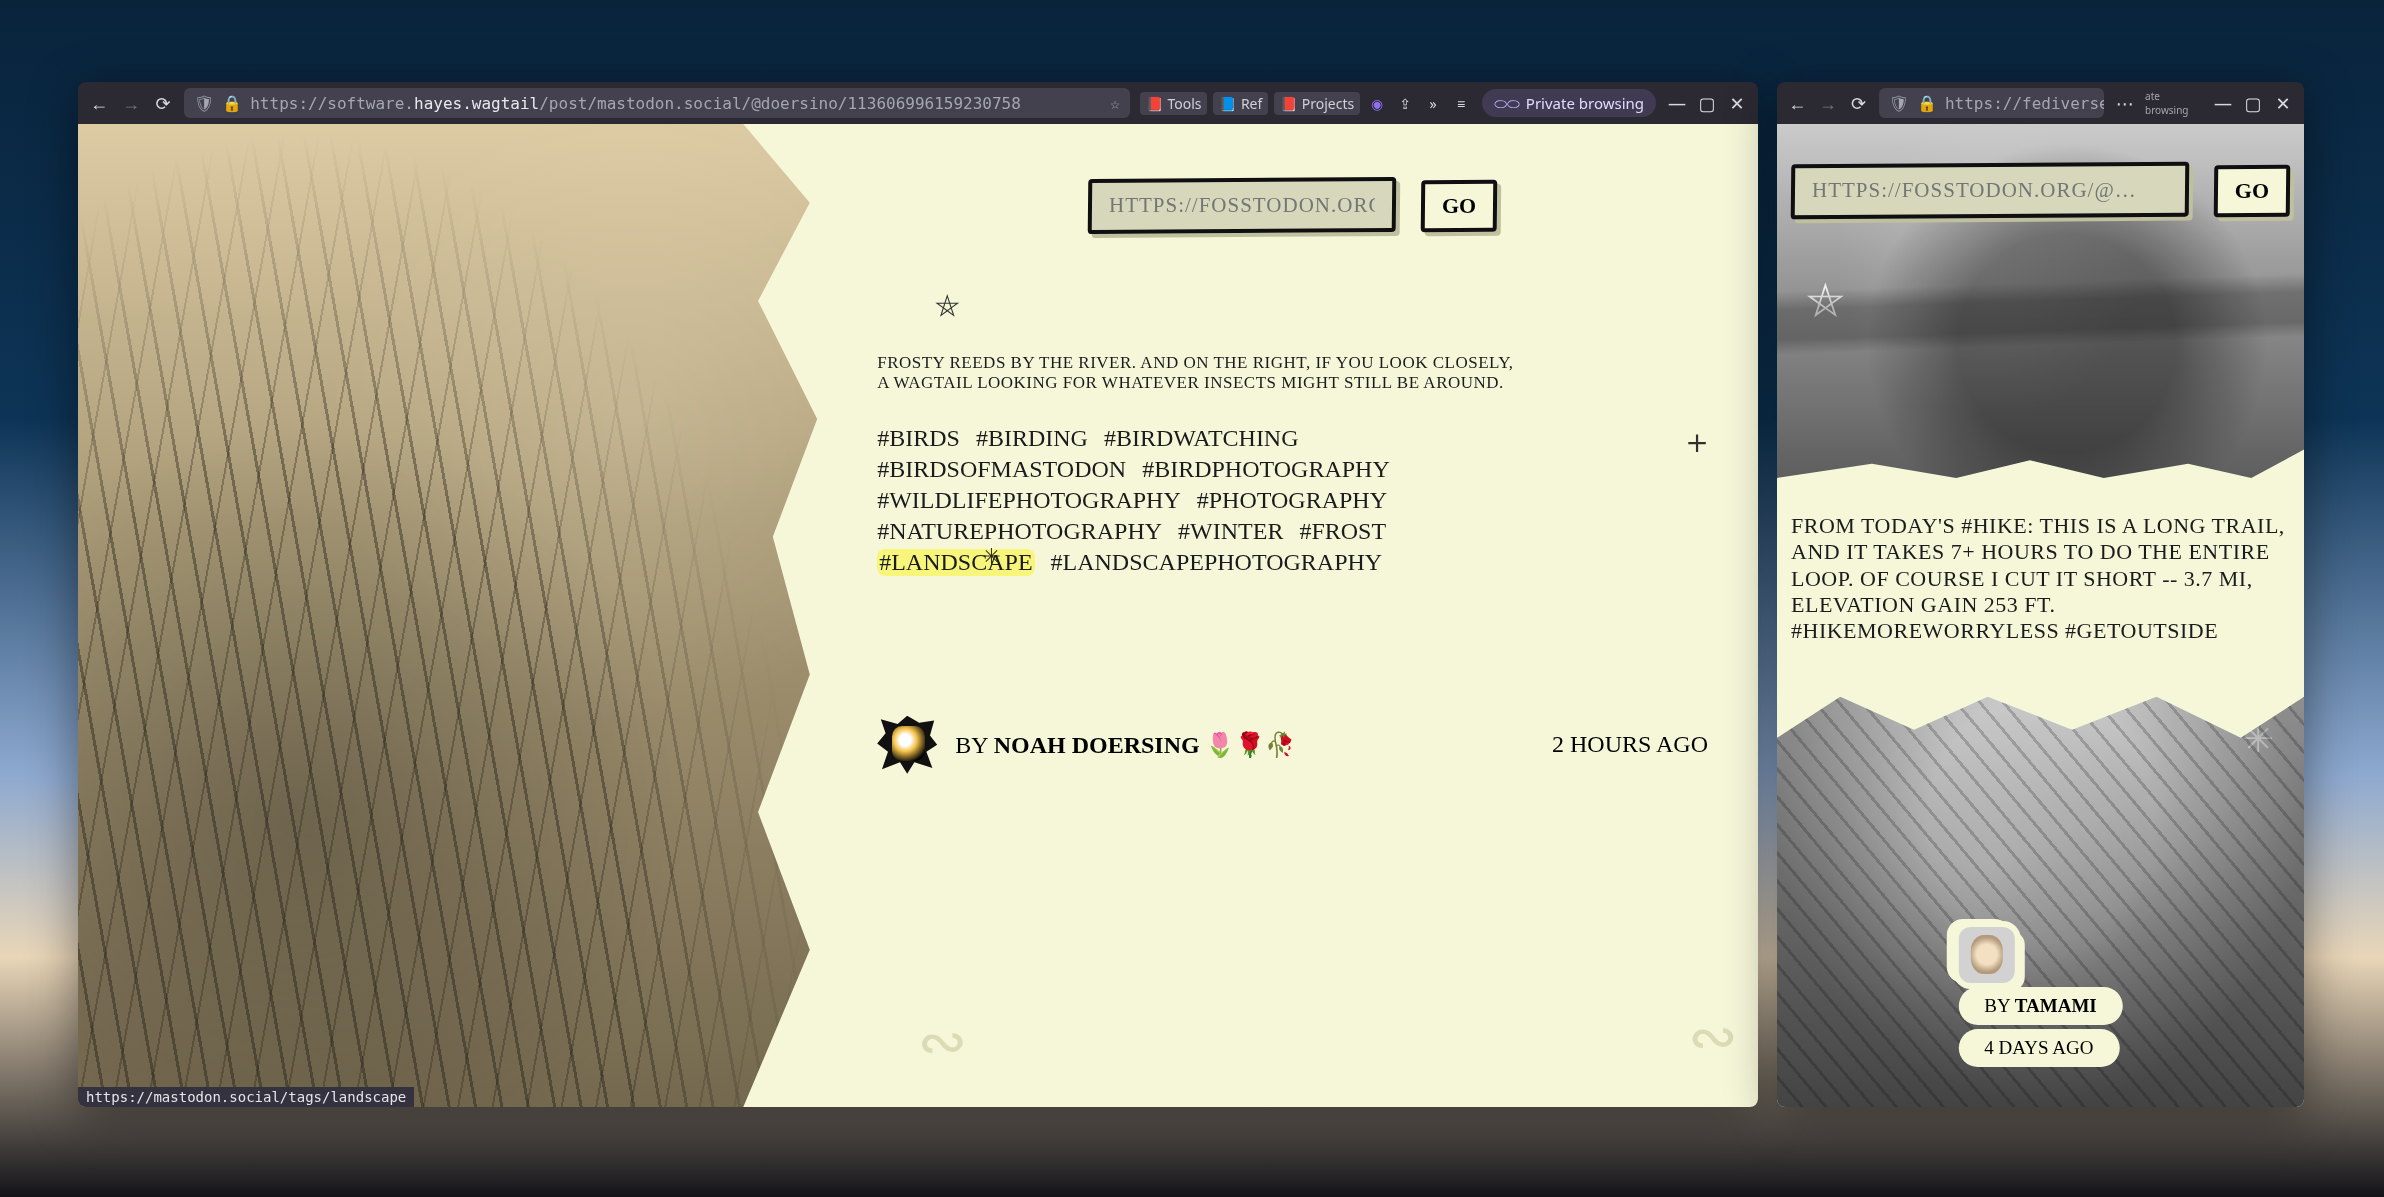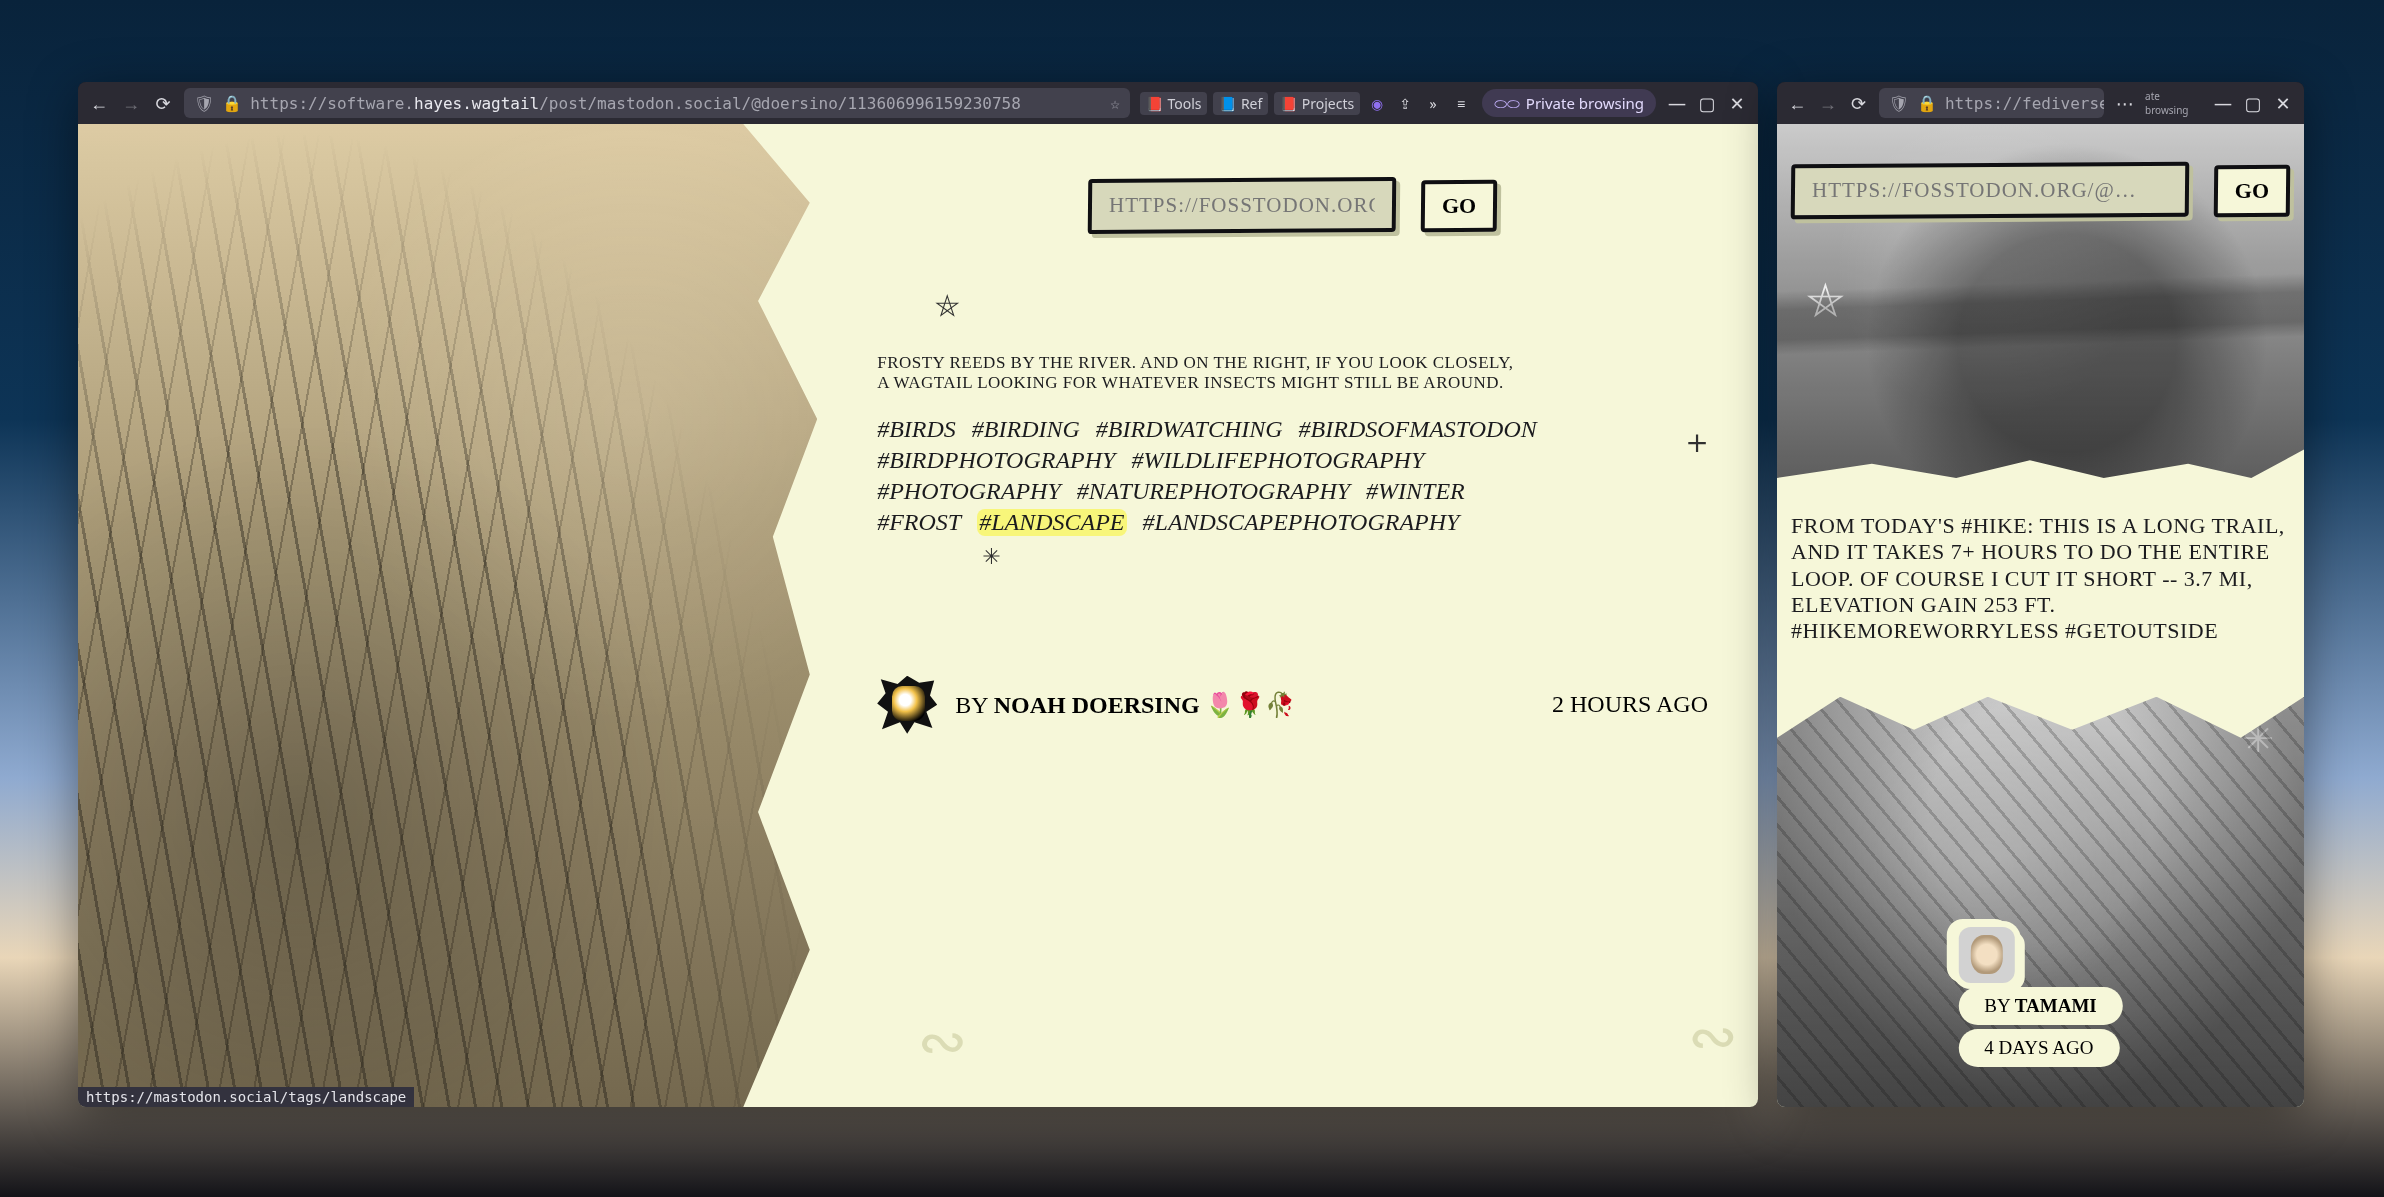--- a/index.html
+++ b/index.html
@@ -171,21 +171,21 @@
   .post-text {
     font-family: var(--hand);
     text-transform: uppercase;
     font-size: 17px;
     line-height: 1.2;
     letter-spacing: .5px;
     color: var(--fg);
     margin-top: 120px;
   }
   .narrow .post-text { margin-top: 0; font-size: 22px; }
-  .tags { margin-top: 22px; display: flex; flex-wrap: wrap; column-gap: 16px; row-gap: 4px; font-family: var(--hand); text-transform: uppercase; font-size: 24px; font-style: italic; }
+  .tags { margin-top: 31px; display: flex; flex-wrap: wrap; column-gap: 16px; row-gap: 4px; font-family: var(--hand); text-transform: uppercase; font-size: 24px; }
   .tag { color: var(--fg); cursor: pointer; }
   .tag.hl { background: var(--highlight); padding: 0 2px; border-radius: 8px; }
 
   .meta-row { margin-top: 140px; display: flex; align-items: center; gap: 18px; font-family: var(--hand); text-transform: uppercase; font-size: 24px; }
   .meta-right { margin-left: auto; }
   .avatar-splat {
     width: 60px; height: 58px; position: relative;
     background: #111;
     clip-path: polygon(50% 0, 70% 12%, 95% 8%, 88% 34%, 100% 50%, 82% 62%, 92% 90%, 62% 80%, 50% 100%, 38% 80%, 8% 92%, 18% 62%, 0 48%, 14% 30%, 6% 6%, 34% 14%);
   }

